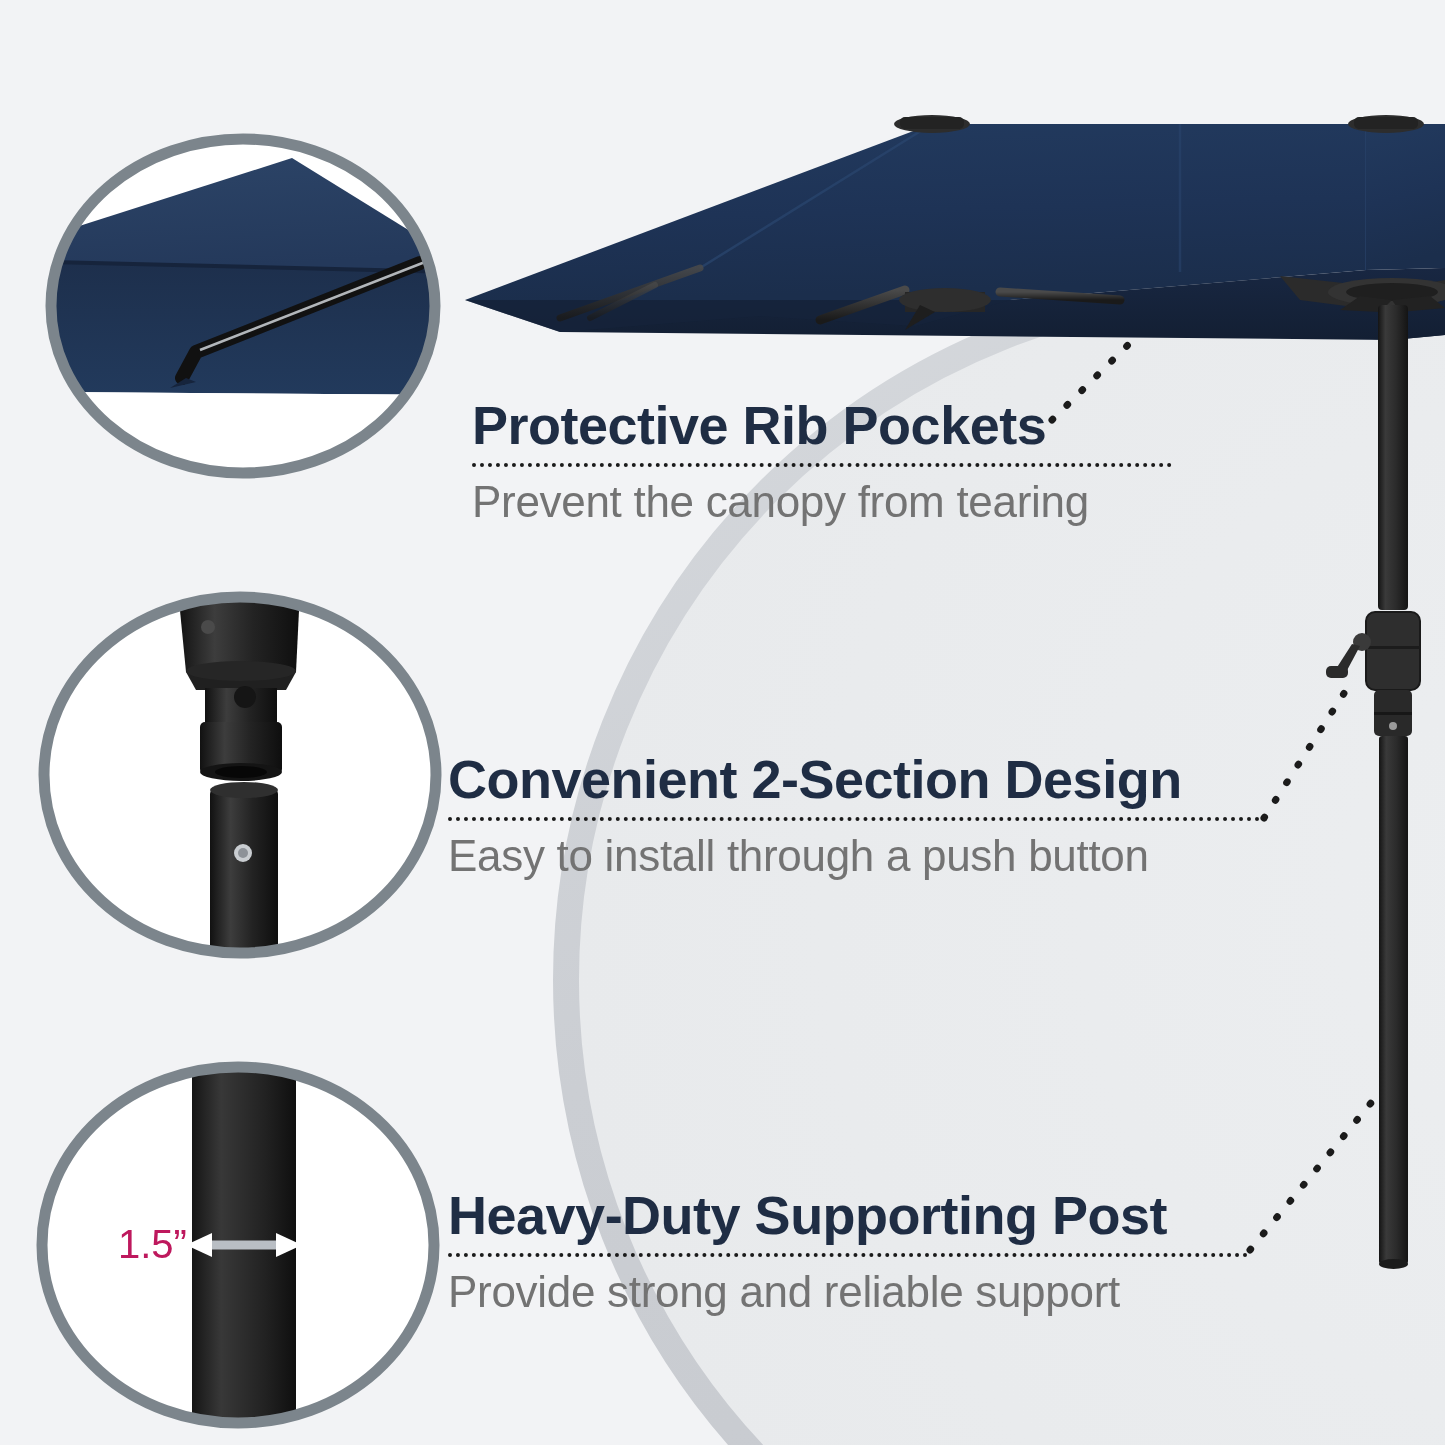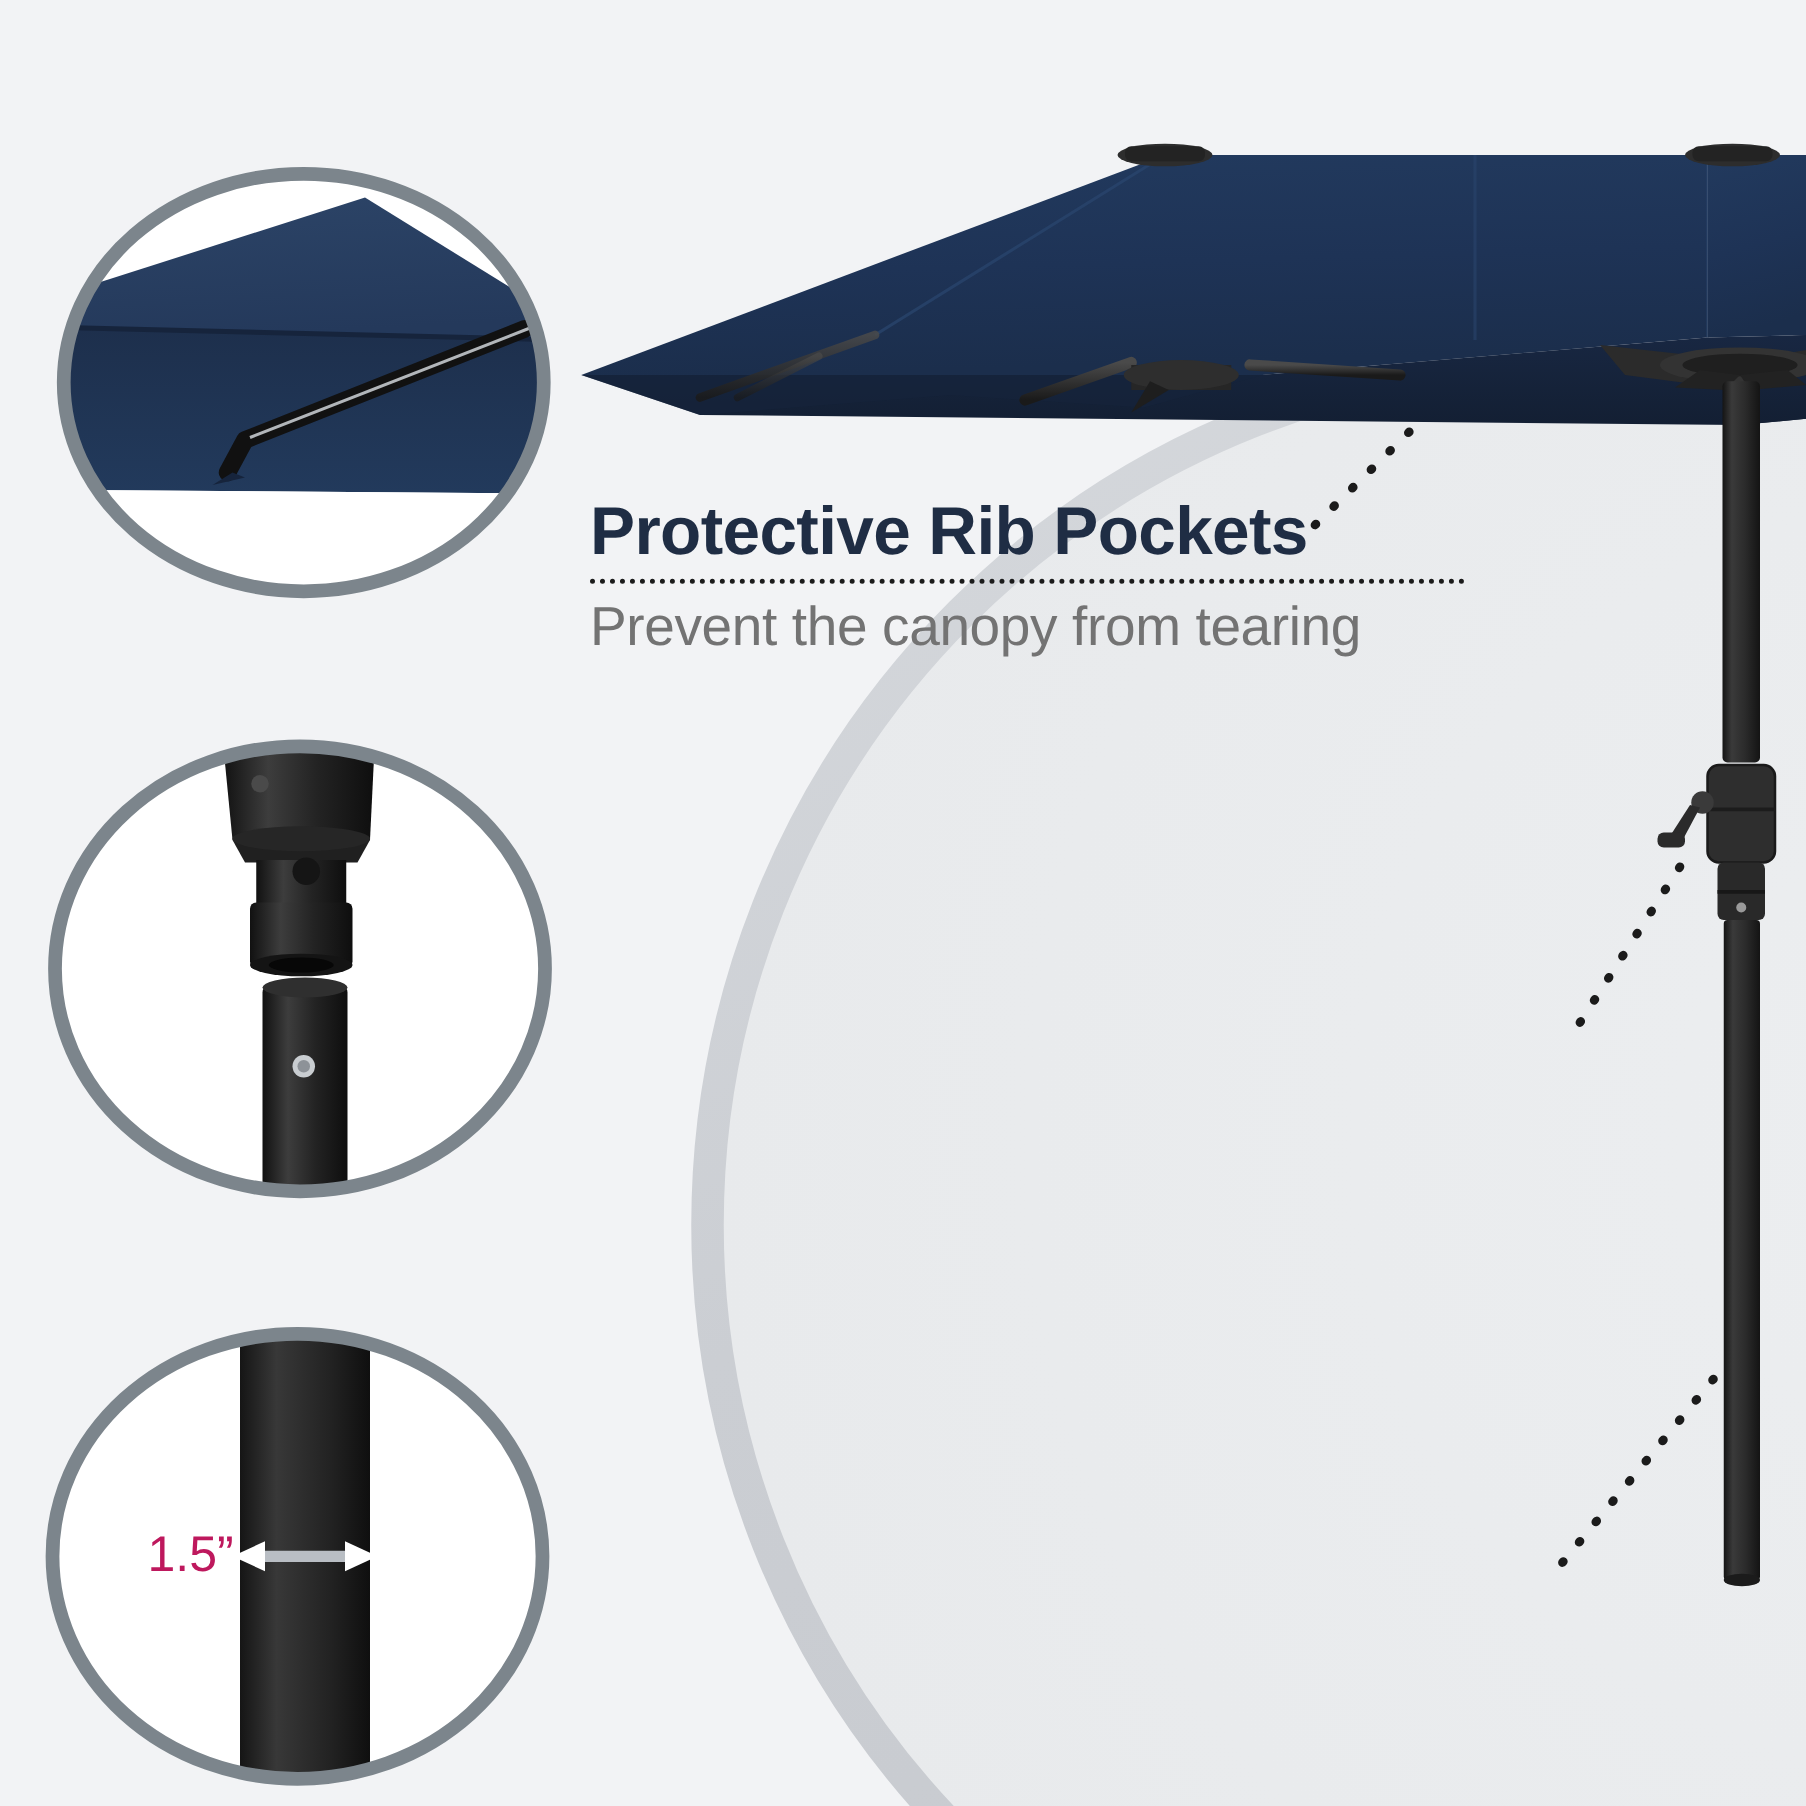--- a/index.html
+++ b/index.html
@@ -250,15 +250,25 @@
       <path d="M1250,1250 L1380,1092"></path>
     </g>
   </svg>
 
   <div class="feat" style="left:472px;top:362px;width:700px;margin-top:36px;">
     <div class="title">Protective Rib Pockets</div>
     <div class="dotrule"></div>
     <div class="sub">Prevent the canopy from tearing</div>
   </div>
 
-
+  <div class="feat" style="left:448px;top:752px;width:820px;">
+    <div class="title">Convenient 2-Section Design</div>
+    <div class="dotrule"></div>
+    <div class="sub">Easy to install through a push button</div>
+  </div>
+
+  <div class="feat" style="left:448px;top:1188px;width:800px;">
+    <div class="title">Heavy-Duty Supporting Post</div>
+    <div class="dotrule"></div>
+    <div class="sub">Provide strong and reliable support</div>
+  </div>
 
 </div>
 
 </body></html>

